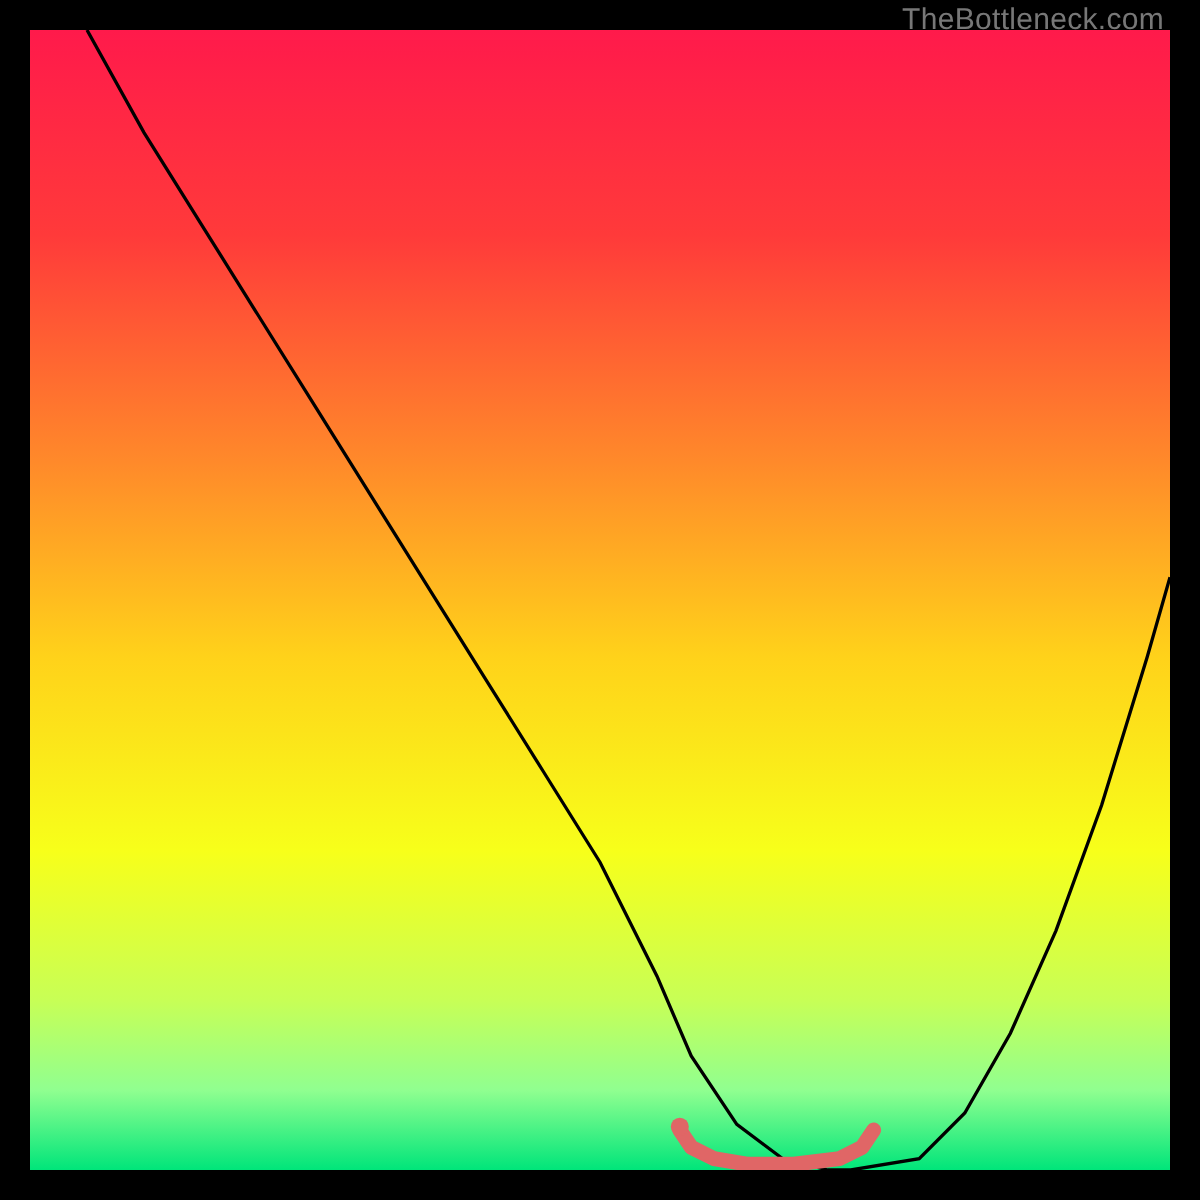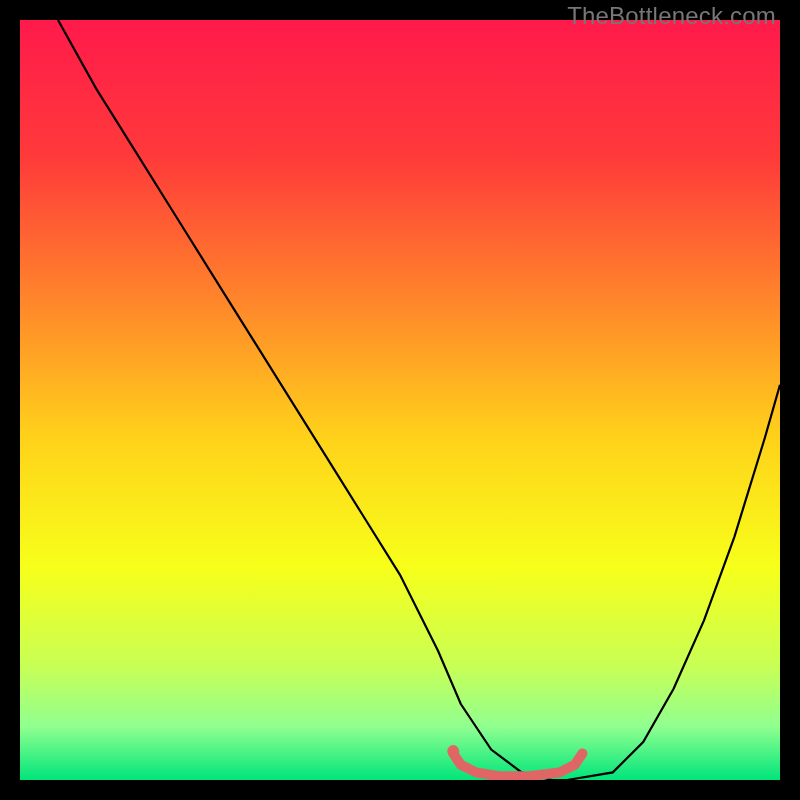--- a/index.html
+++ b/index.html
@@ -24,21 +24,21 @@
     left: 0;
     top: 0;
     width: 760px;
     height: 760px;
   }
   .watermark {
     position: absolute;
     top: 2px;
     right: 24px;
     color: #777;
-    font-size: 24px;
+    font-size: 20px;
     font-weight: 500;
     letter-spacing: 0.2px;
   }
 </style>
 </head>
 <body>
 
 <div class="frame">
   <svg class="plot" viewBox="0 0 760 760">
     <defs>

